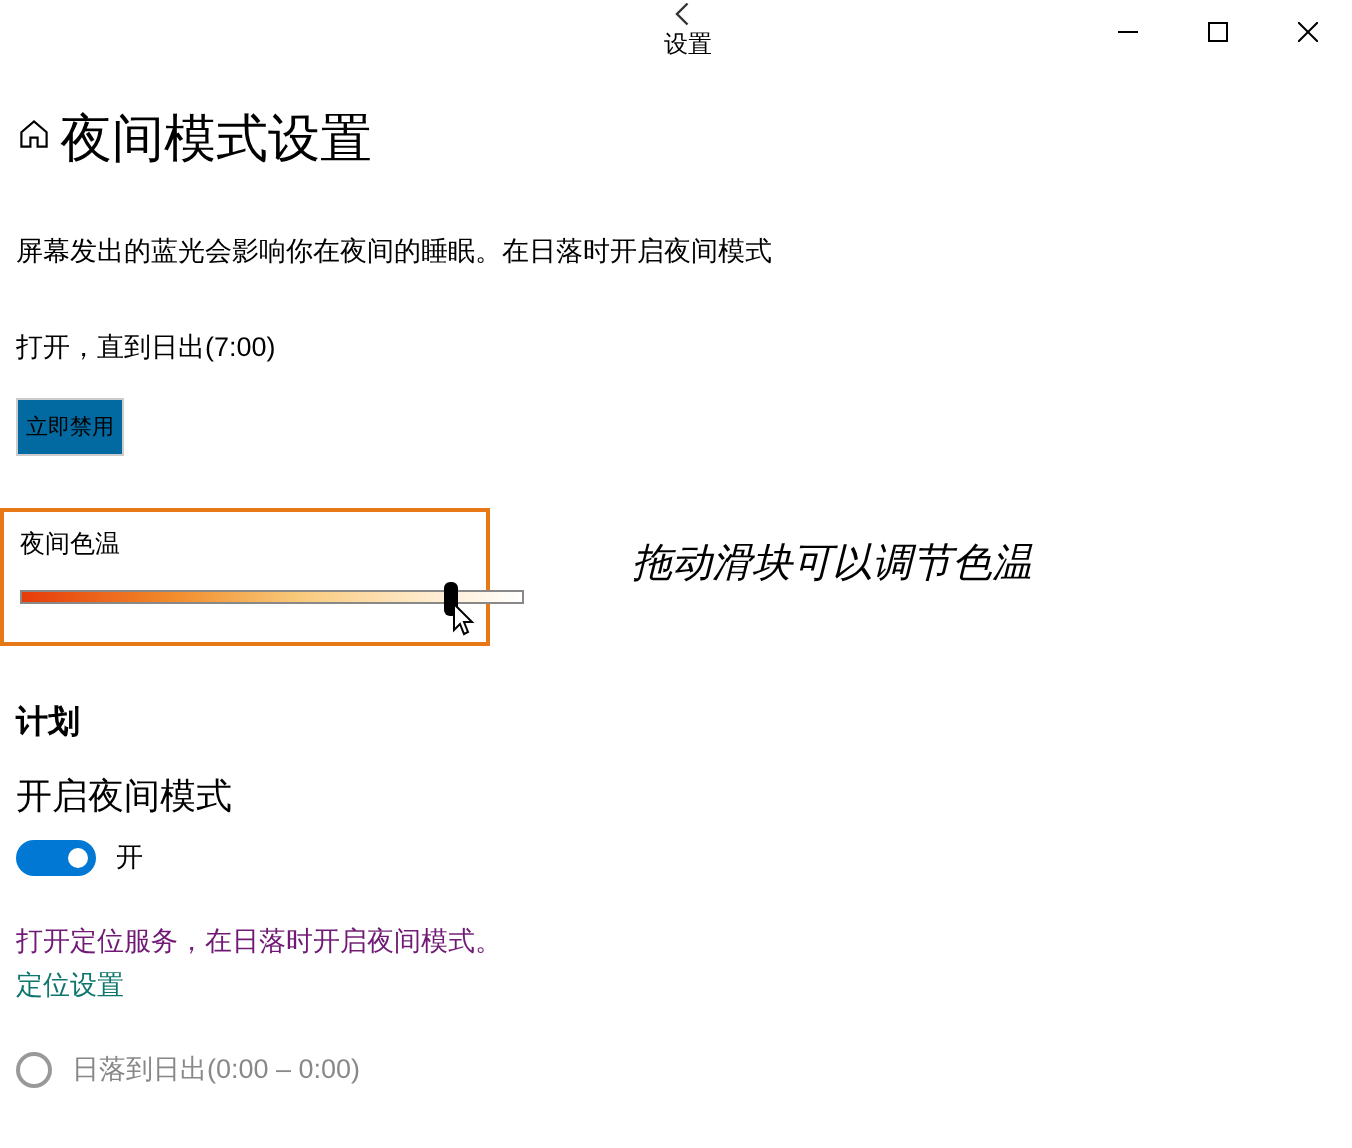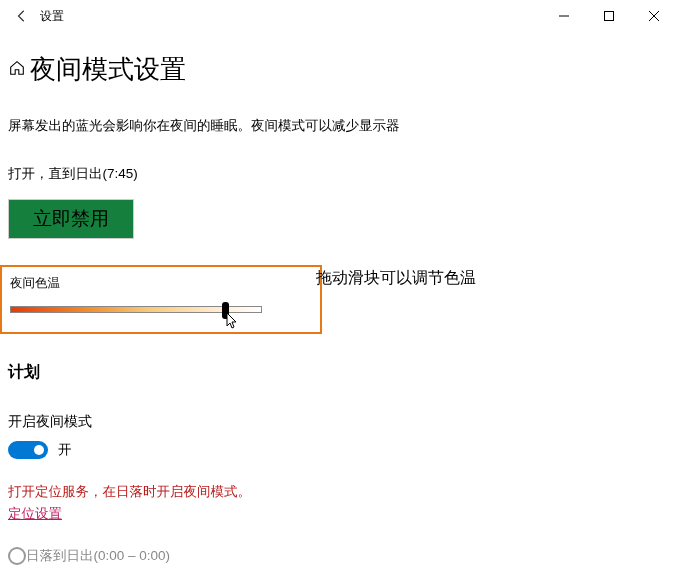--- a/index.html
+++ b/index.html
@@ -11,20 +11,21 @@
     height: 574px;
     overflow: hidden;
     position: relative;
   }
   .titlebar {
     display: flex;
     align-items: center;
     height: 32px;
     padding-left: 8px;
     font-size: 12px;
+    flex-direction: column;
   }
   .titlebar .back {
     width: 28px;
     display: flex;
     align-items: center;
     justify-content: center;
     cursor: pointer;
   }
   .titlebar .title {
     padding-left: 4px;
@@ -62,32 +63,32 @@
     margin-top: 28px;
     font-size: 13.5px;
     line-height: 1.6;
   }
   .schedule-line {
     margin-top: 28px;
     font-size: 13.5px;
   }
   .disable-btn {
     margin-top: 16px;
-    background: #15803d;
+    background: #0369a1;
     border: 1px solid #ccc;
-    padding: 6px 24px;
-    font-size: 19px;
+    padding: 6px 4px;
+    font-size: 11px;
     font-family: inherit;
     cursor: pointer;
   }
   .slider-group {
     margin-top: 26px;
     border: 2px solid #e67817;
     padding: 8px 6px 16px 0;
-    width: 322px;
+    width: 245px;
     position: relative;
     margin-left: -8px;
   }
   .slider-label {
     font-size: 12.5px;
     padding-left: 8px;
   }
   .slider-track-wrap {
     position: relative;
     margin-top: 14px;
@@ -114,29 +115,30 @@
   .cursor-arrow {
     position: absolute;
     top: 6px;
     left: 216px;
     pointer-events: none;
   }
   .annotation {
     position: absolute;
     left: 316px;
     top: 268px;
-    font-size: 16px;
+    font-size: 20px;
+    font-style: italic;
   }
   .section-head {
     margin-top: 28px;
     font-size: 16px;
   }
   .row-label {
-    margin-top: 30px;
-    font-size: 14px;
+    margin-top: 14px;
+    font-size: 18px;
   }
   .toggle-row {
     margin-top: 10px;
     display: flex;
     align-items: center;
     gap: 10px;
   }
   .toggle {
     width: 40px;
     height: 18px;
@@ -154,26 +156,27 @@
     top: 4px;
     right: 4px;
   }
   .toggle-state {
     font-size: 13.5px;
   }
   .loc-msg {
     margin-top: 24px;
     font-size: 13.5px;
   }
-  .loc-warn { color: #b91c1c; }
-  .loc-link { color: #be185d; cursor: pointer; display: inline-block; margin-top: 4px; text-decoration: underline; }
+  .loc-warn { color: #701a75; }
+  .loc-link { color: #0f766e; cursor: pointer; display: inline-block; margin-top: 4px; }
   .radio-row {
     margin-top: 24px;
     display: flex;
     align-items: center;
+    gap: 10px;
     font-size: 13.5px;
   }
   .radio {
     width: 18px;
     height: 18px;
     border: 2px solid #333;
     border-radius: 50%;
     display: flex;
     align-items: center;
     justify-content: center;
@@ -217,23 +220,23 @@
 <div class="page">
   <div class="page-header">
     <span class="home-icon">
       <svg width="18" height="18" viewBox="0 0 20 20">
           <path d="M3 9 L10 3 L17 9 L17 17 L12 17 L12 12 L8 12 L8 17 L3 17 Z" stroke="#000" stroke-width="1.2" fill="none"></path>
         </svg>
     </span>
     <h1 class="page-title">夜间模式设置</h1>
   </div>
 
-  <p class="desc">屏幕发出的蓝光会影响你在夜间的睡眠。夜间模式可以减少显示器</p>
-
-  <p class="schedule-line">打开，直到日出(7:45)</p>
+  <p class="desc">屏幕发出的蓝光会影响你在夜间的睡眠。在日落时开启夜间模式</p>
+
+  <p class="schedule-line">打开，直到日出(7:00)</p>
 
   <button class="disable-btn">立即禁用</button>
 
   <div class="slider-group">
     <div class="slider-label">夜间色温</div>
     <div class="slider-track-wrap">
       <div class="slider-track"></div>
       <div class="slider-thumb"></div>
       <span class="cursor-arrow">
         <svg width="14" height="18" viewBox="0 0 14 18">

